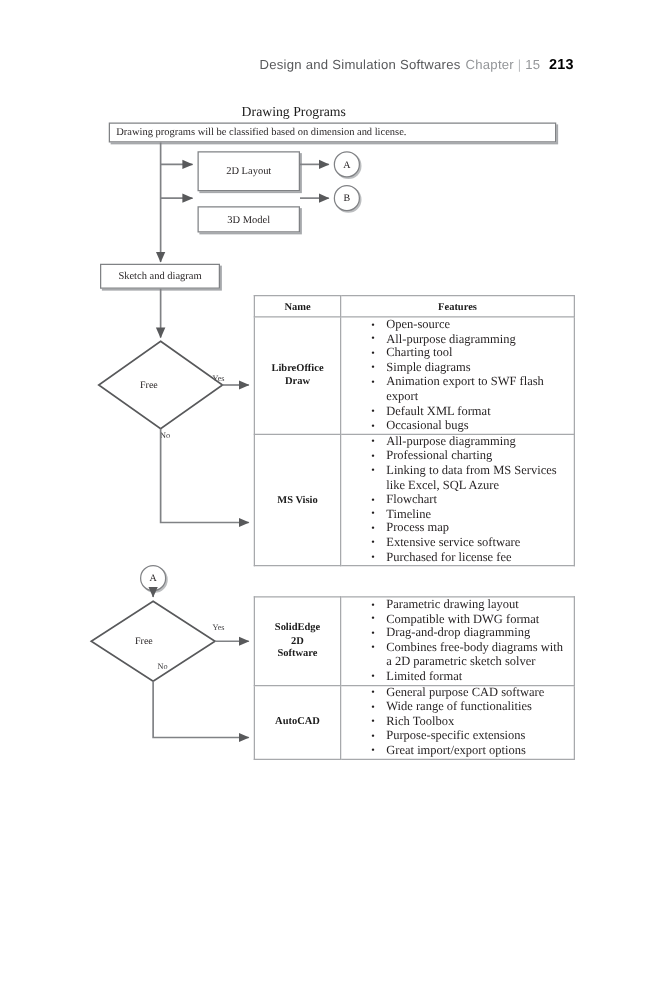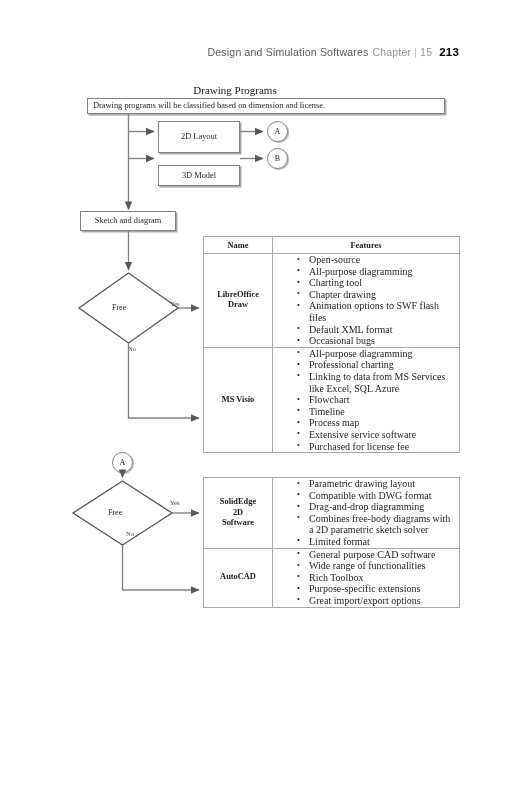--- a/index.html
+++ b/index.html
@@ -232,22 +232,22 @@
       <tr>
         <td class="namecell">
           <div>LibreOffice</div>
           <div>Draw</div>
         </td>
         <td class="featcell">
           <ul class="feats">
             <li>Open-source</li>
             <li>All-purpose diagramming</li>
             <li>Charting tool</li>
-            <li>Chapter drawing</li>
-            <li>Animation options to SWF flash files</li>
+            <li>Simple diagrams</li>
+            <li>Animation export to SWF flash export</li>
             <li>Default XML format</li>
             <li>Occasional bugs</li>
           </ul>
         </td>
       </tr>
       <tr>
         <td class="namecell">
           <div>MS Visio</div>
         </td>
         <td class="featcell">

